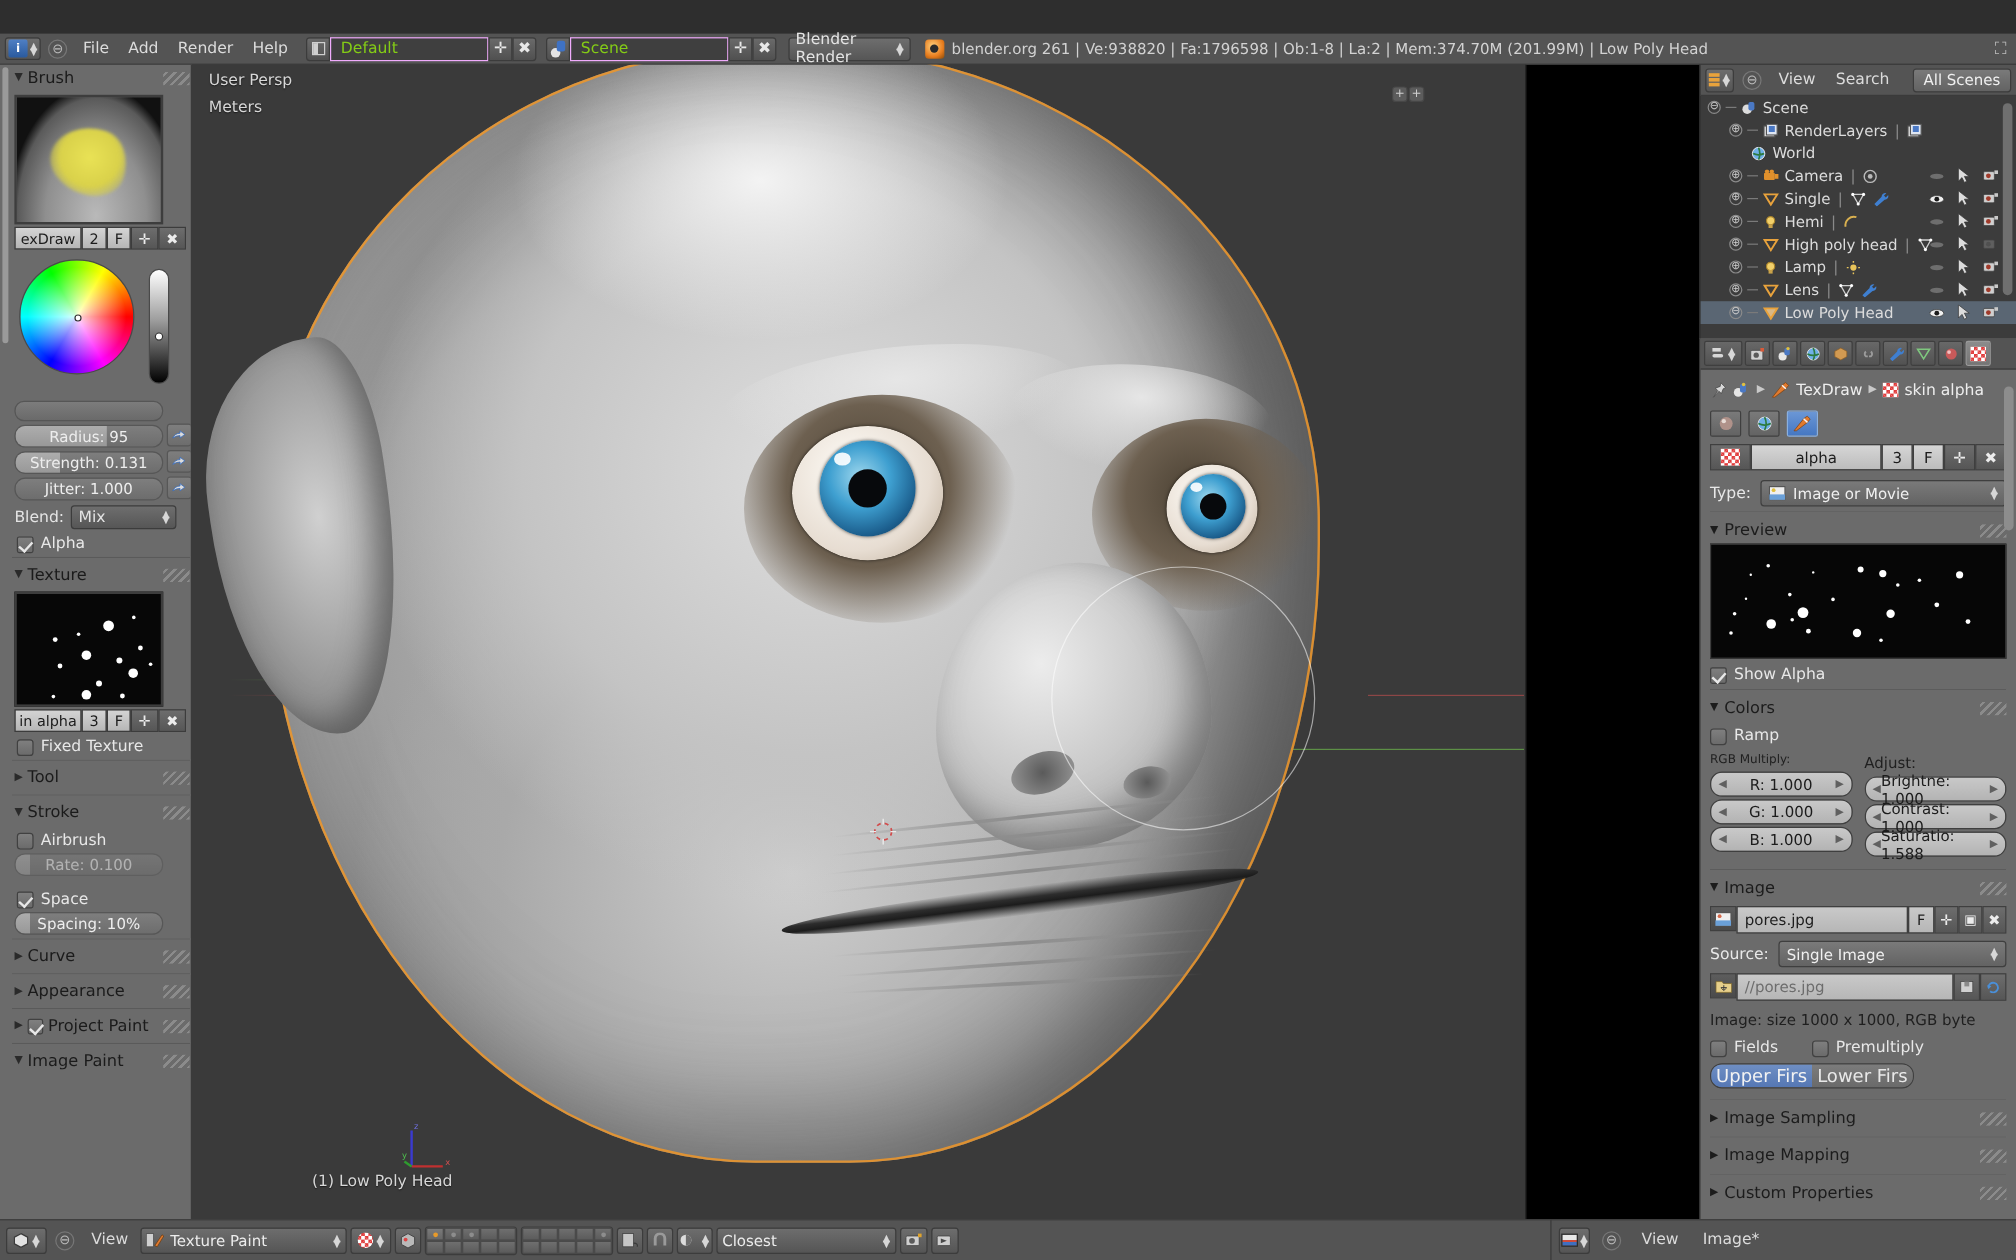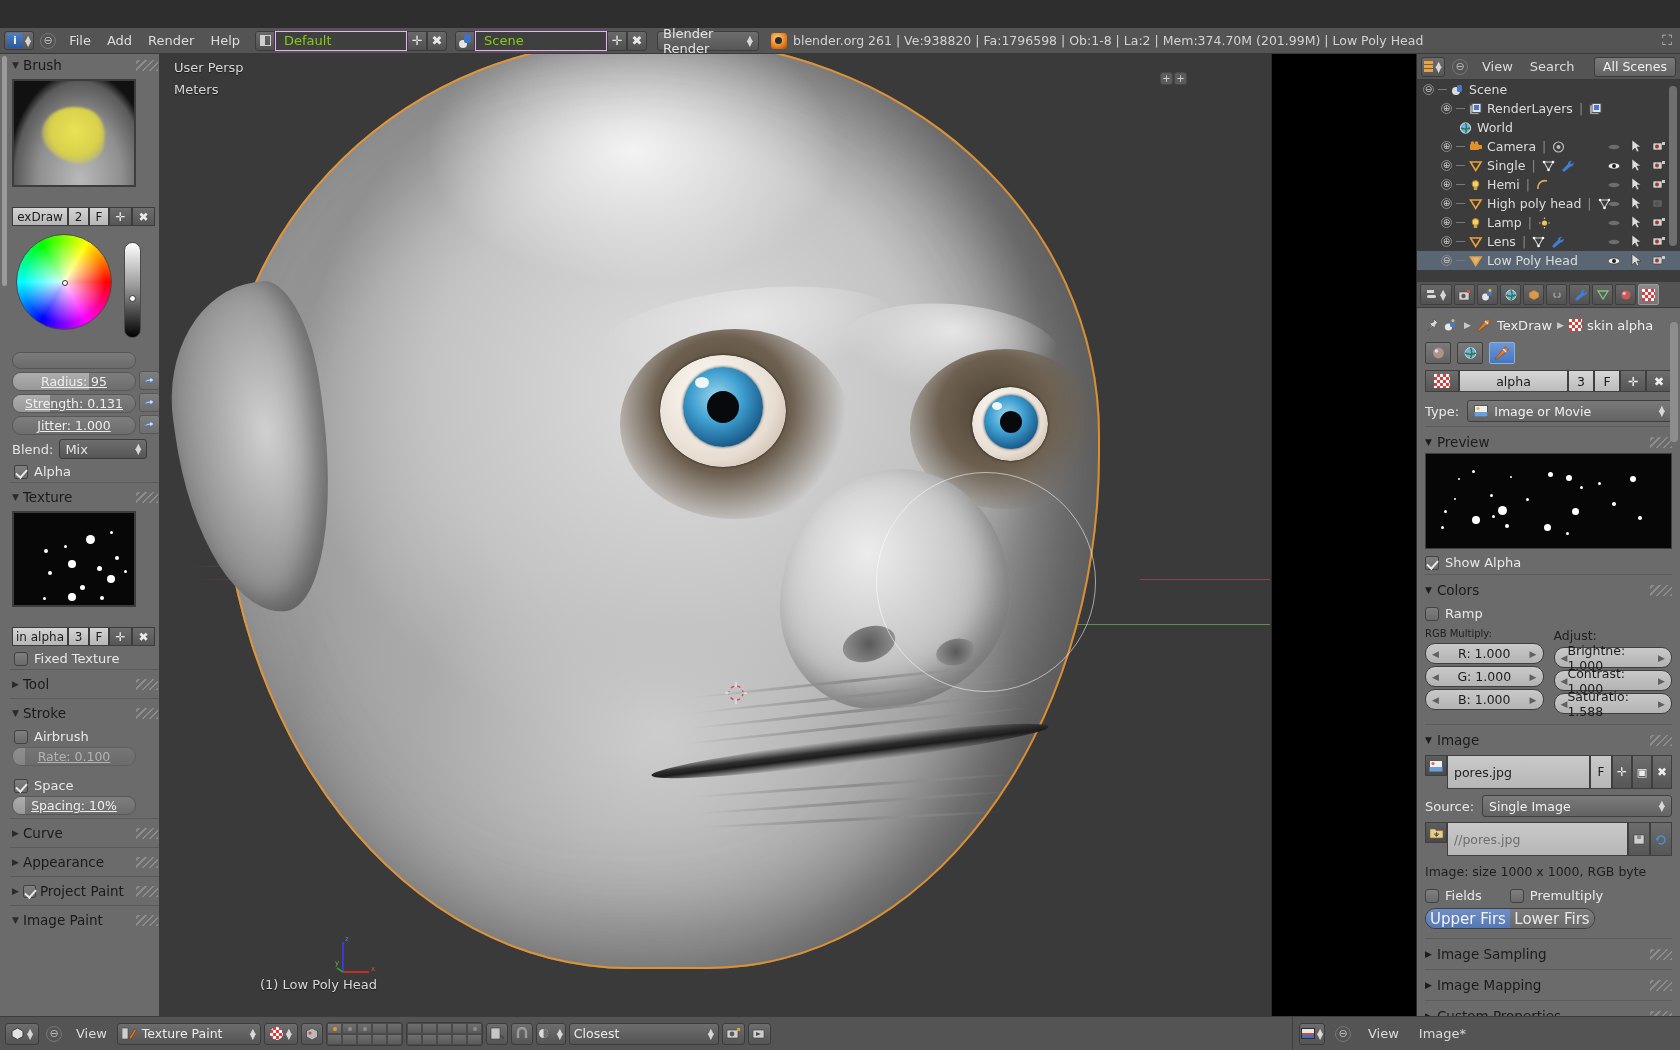--- a/index.html
+++ b/index.html
@@ -122,21 +122,21 @@
     width:124px;height:108px;margin:3px 0 0 2px;border:2px solid #3d3d3d;
     background:radial-gradient(ellipse at 55% 95%,#b9b9b9 0%,#8f8f8f 45%,#5a5a5a 70%,#111 78%);
     position:relative; overflow:hidden;
   }
   .brush-prev .blob{
     position:absolute;left:28px;top:25px;width:64px;height:56px;
     background:radial-gradient(ellipse at 50% 45%,#e9e255 0%,#d9d14a 55%,rgba(200,195,60,0.15) 85%);
     border-radius:60% 40% 45% 55%/55% 60% 40% 45%;
     filter:blur(1.2px); transform:rotate(18deg);
   }
-  .row-btns{display:flex;height:19px;margin:20px 0 0 2px;}
+  .row-btns{display:flex;height:19px;margin:2px 0 0 2px;}
   .rb{
     border:1px solid #3c3c3c;background:linear-gradient(180deg,#d4d4d4,#b6b6b6);
     color:#1c1c1c;font-size:12px;display:flex;align-items:center;justify-content:center;
   }
   .rb.dark{background:linear-gradient(180deg,#6d6d6d,#565656);color:#ececec;}
   .colorwheel{
     width:96px;height:96px;border-radius:50%;margin:8px 0 0 6px;position:relative;
     background:
       radial-gradient(circle at 50% 50%, rgba(255,255,255,0.88) 0%, rgba(255,255,255,0) 62%),
       conic-gradient(from 90deg,#ff0000,#ff00ff,#0000ff,#00ffff,#00ff00,#ffff00,#ff0000);
@@ -152,21 +152,21 @@
     margin:6px 0 0 2px;width:124px;height:17px;border-radius:8px;
     background:linear-gradient(180deg,#7c7c7c,#6a6a6a);border:1px solid #565656;
   }
   .slider{
     margin:3px 0 0 2px;width:124px;height:19px;border-radius:9px;
     background:linear-gradient(180deg,#7e7e7e,#6d6d6d);border:1px solid #575757;
     display:flex;align-items:center;justify-content:center;color:#ededed;font-size:12.5px;
     position:relative;overflow:hidden;
   }
   .slider .fill{position:absolute;left:0;top:0;bottom:0;background:linear-gradient(180deg,#adadad,#989898);}
-  .slider span{position:relative;z-index:2;text-decoration:underline;}
+  .slider span{position:relative;z-index:2;}
   .slider-row{display:flex;align-items:center;gap:3px;}
   .anim-btn{
     width:21px;height:19px;border:1px solid #575757;border-radius:3px;
     background:linear-gradient(180deg,#7e7e7e,#6d6d6d);
     display:flex;align-items:center;justify-content:center;
   }
   .anim-btn svg{display:block;}
   .blend-row{display:flex;align-items:center;gap:6px;margin:4px 0 0 2px;}
   .blend-row .lbl{font-size:13px;color:#e4e4e4;}
   .cbrow{display:flex;align-items:center;gap:6px;margin:5px 0 0 4px;font-size:13px;color:#e8e8e8;}
@@ -357,21 +357,21 @@
   .psep{height:1px;background:#858585;border-top:1px solid #5c5c5c;margin:4px 0;}
   .prev-box{width:100%;height:96px;background:#060606;border:1px solid #3d3d3d;position:relative;overflow:hidden;}
   .numfield{
     height:21px;border:1px solid #3f3f3f;border-radius:10px;
     background:linear-gradient(180deg,#c9c9c9,#b3b3b3);
     display:flex;align-items:center;justify-content:space-between;
     padding:0 6px;color:#1c1c1c;font-size:12.5px;
   }
   .numfield .ar{color:#606060;font-size:9px;}
   .textfield{
-    height:34px;border:1px solid #3f3f3f;
+    height:23px;border:1px solid #3f3f3f;
     background:linear-gradient(180deg,#c9c9c9,#b6b6b6);
     display:flex;align-items:center;padding:0 6px;color:#1d1d1d;font-size:12.5px;flex:1;text-align:right;
   }
   .textfield.dim{color:#6d6d6d;}
   .imgicon{width:22px;height:21px;border:1px solid #3f3f3f;background:linear-gradient(180deg,#5d5d5d,#4a4a4a);
     display:flex;align-items:center;justify-content:center;}
   .toggle2{display:flex;height:21px;border:1px solid #3f3f3f;border-radius:10px;overflow:hidden;width:170px;}
   .toggle2 .t{flex:1;display:flex;align-items:center;justify-content:center;font-size:15px;color:#e8e8e8;
     background:linear-gradient(180deg,#7c7c7c,#6a6a6a);}
   .toggle2 .t.on{background:linear-gradient(180deg,#6f8fc4,#5577b4);color:#f2f2f2;}
@@ -706,21 +706,21 @@
           <path d="M6.5 1 L12 4 L12 9.5 L6.5 12.5 L1 9.5 L1 4 Z" fill="#e2e2e2" stroke="#3a3a3a"></path>
         </svg>
       <span class="updown">
           <span>▲</span>
           <span>▼</span>
         </span>
     </div>
     <div class="menu-collapse">⊖</div>
     <div class="menu-item">View</div>
 
-    <div class="mode-sel" style="width:144px;justify-content:space-between">
+    <div class="mode-sel" style="width:172px;justify-content:space-between">
       <span style="display:flex;align-items:center;gap:5px">
         <svg width="15" height="13" viewBox="0 0 15 13">
             <rect x="0" y="1" width="6" height="11" fill="#cfcfcf" stroke="#444" stroke-width=".6"></rect>
             <path d="M7 11 L13 2 L14.5 3 L9 12 Z" fill="#e07a2f" stroke="#6a3a10" stroke-width=".6"></path>
           </svg>
         <span>Texture Paint</span>
       </span>
       <span class="updown">
           <span>▲</span>
           <span>▼</span>

